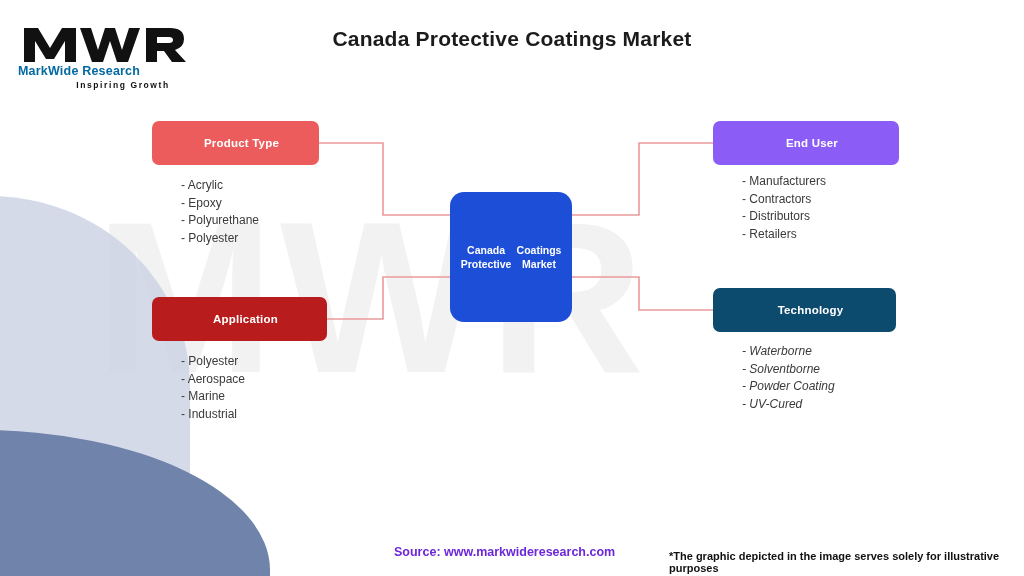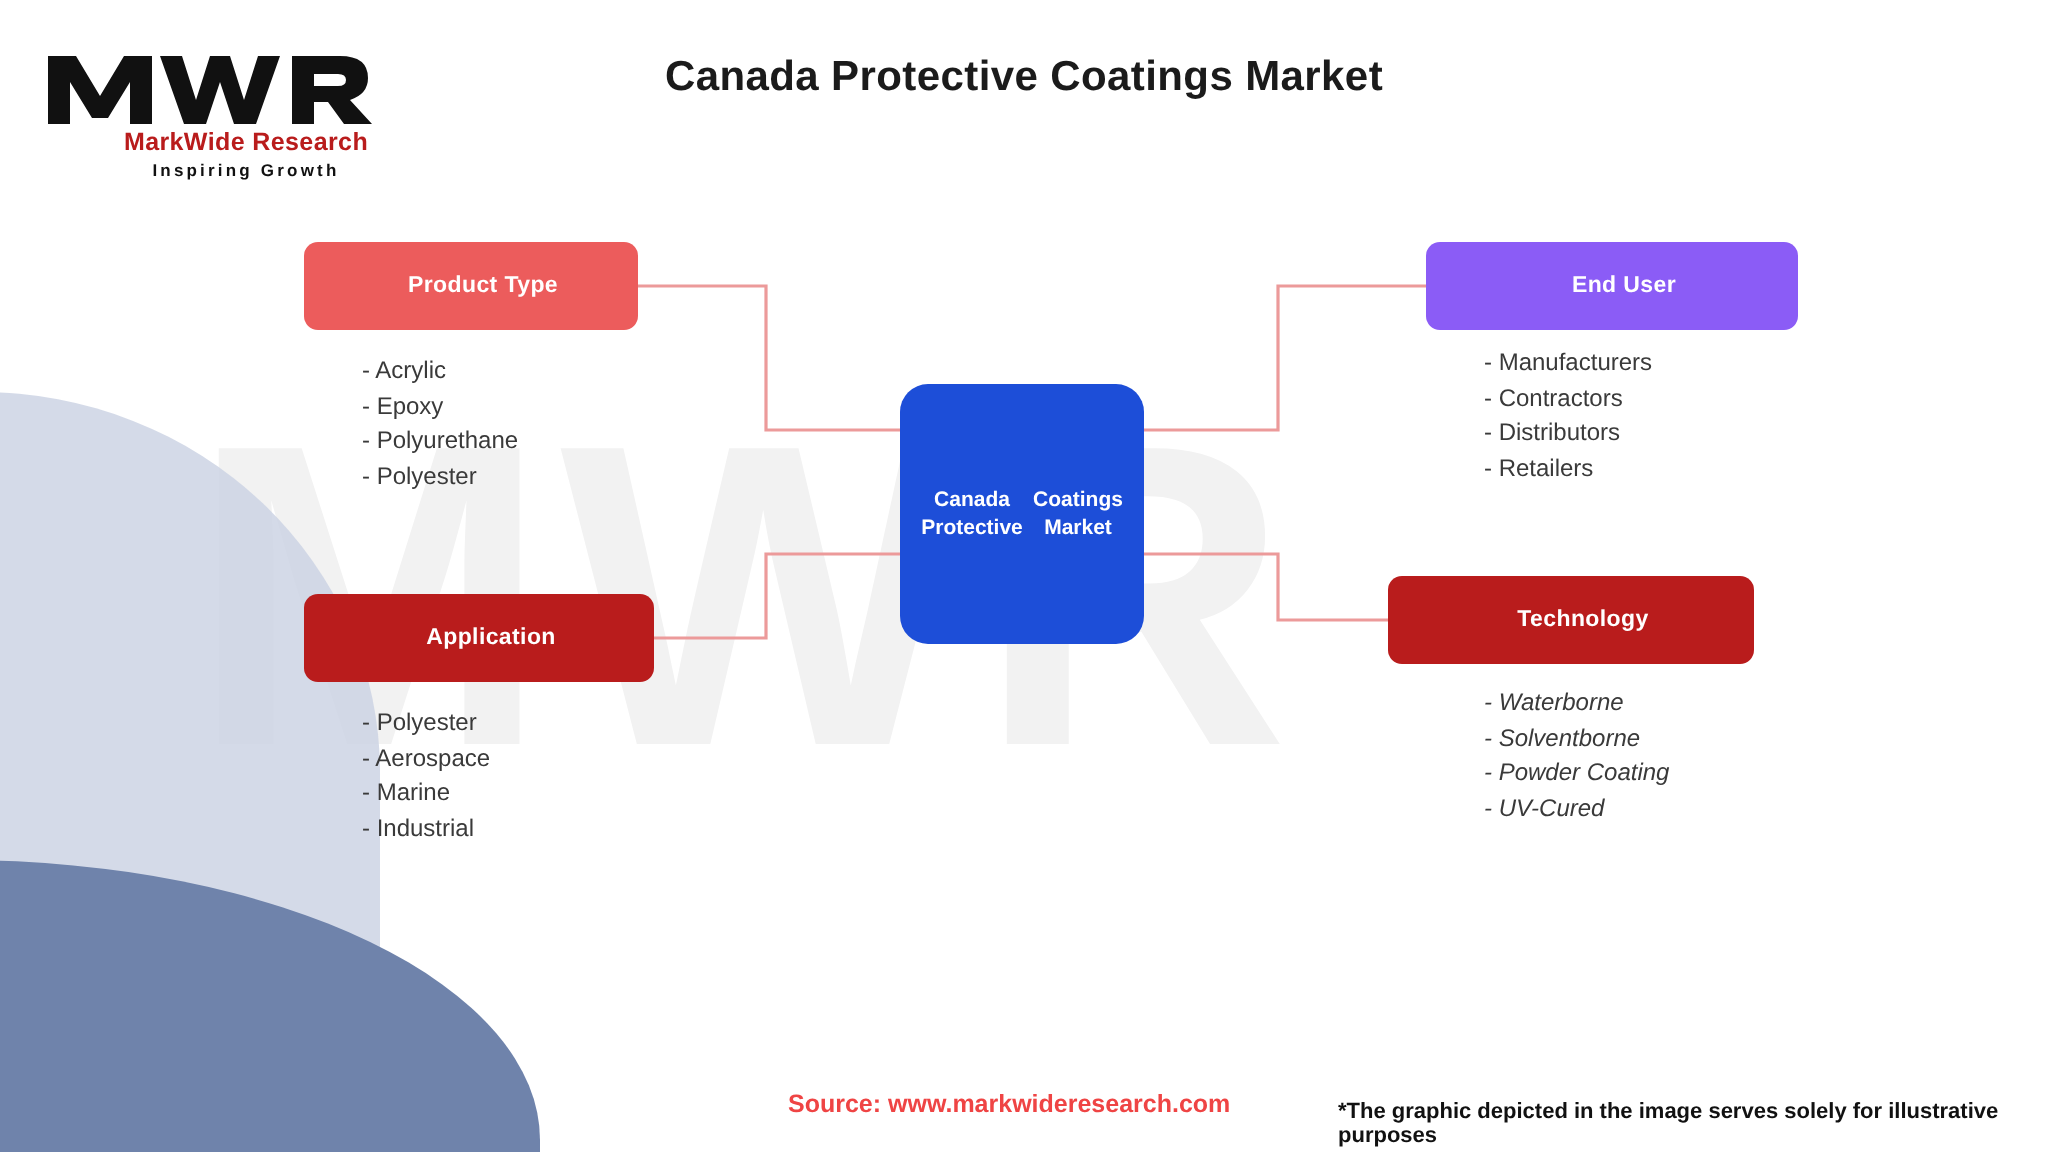--- a/index.html
+++ b/index.html
@@ -70,24 +70,24 @@
     left: 0;
     top: 0;
     width: 215px;
     height: 44px;
   }
   .logo-name {
     position: absolute;
     left: 0px;
     top: 42px;
     width: 210px;
-    text-align: center;
+    text-align: left;
     font-size: 12.5px;
     font-weight: bold;
-    color: #b91c1c;
+    color: #0369a1;
     letter-spacing: 0.2px;
   }
   .logo-tag {
     position: absolute;
     left: 0px;
     top: 58px;
     width: 210px;
     text-align: center;
     font-size: 8.5px;
     font-weight: bold;
@@ -164,31 +164,31 @@
 
   #box-product   { left: 152px; top: 121px; width: 155px; background: #ec5c5c; }
   #list-product  { left: 181px; top: 177px; }
 
   #box-application  { left: 152px; top: 297px; width: 163px; background: #b91c1c; }
   #list-application { left: 181px; top: 353px; }
 
   #box-enduser   { left: 713px; top: 121px; width: 174px; background: #8b5cf6; }
   #list-enduser  { left: 742px; top: 173px; }
 
-  #box-technology  { left: 694px; top: 288px; width: 171px; background: #b91c1c; }
+  #box-technology  { left: 713px; top: 288px; width: 171px; background: #0c4a6e; }
   #list-technology { left: 742px; top: 343px; font-style: italic; }
 
   
   .source {
     position: absolute;
     left: 394px;
     top: 545px;
     font-size: 12.5px;
     font-weight: bold;
-    color: #ef4444;
+    color: #6d28d9;
   }
   .disclaimer {
     position: absolute;
     left: 669px;
     top: 550px;
     font-size: 11px;
     font-weight: bold;
     color: #111111;
   }
 </style>

